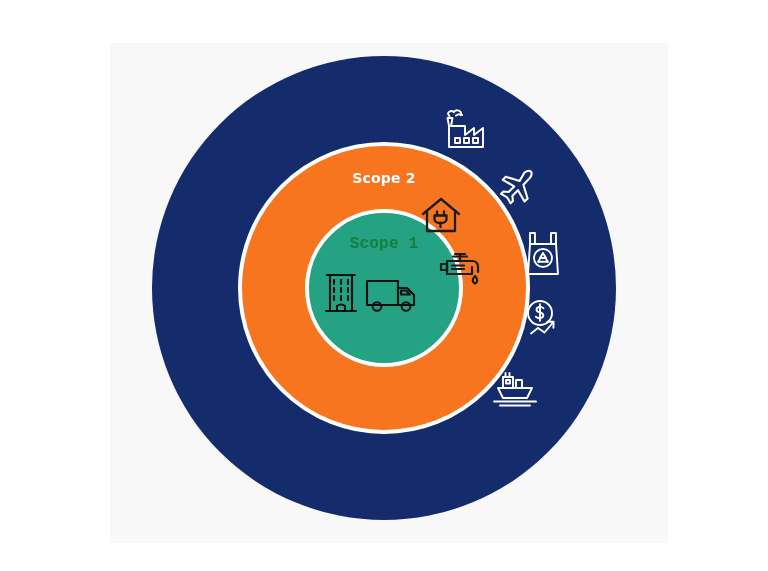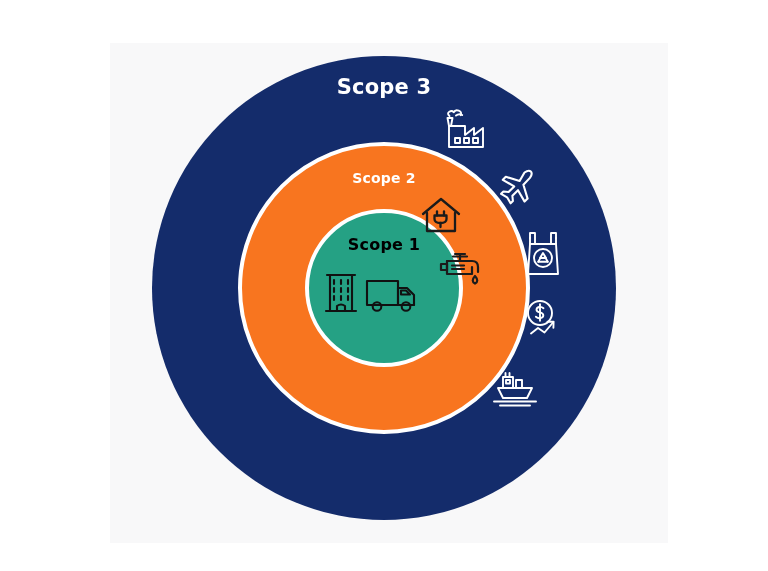--- a/index.html
+++ b/index.html
@@ -122,25 +122,24 @@
 <div id="canvas" style="background: rgb(255, 255, 255);">
 
   <div id="panel" style="background: rgb(248, 248, 249);"></div>
 
   <div class="ring" id="scope3-ring" style="background: rgb(20, 44, 107);"></div>
 
   <div class="ring" id="scope2-ring" style="background: rgb(248, 117, 31); border-color: rgb(255, 255, 255);"></div>
 
   <div class="ring" id="scope1-ring" style="background: rgb(37, 161, 132); border-color: rgb(255, 255, 255);"></div>
 
-  <div class="scope-label" id="scope3-label" style="color: rgb(255, 255, 255);">Scope 3</div>
 
   <div class="scope-label" id="scope2-label" style="color: rgb(255, 255, 255);">Scope 2</div>
 
-  <div class="scope-label" id="scope1-label" style="color: #000000;">Scope 1</div>
+  <div class="scope-label" id="scope1-label" style="color: #15803d; font-family: Liberation Mono, monospace;">Scope 1</div>
 
   <svg class="icon" id="icon-factory" width="50" height="50" viewBox="0 0 50 50">
     <g fill="none" stroke="#ffffff" stroke-width="1.9" stroke-linecap="round" stroke-linejoin="round">
       <path d="M9 20 V41 H43 V22 L34 29 V22 L25 29 V20 Z"></path>
       <path d="M9 20 L7.5 12 H12.5 L11 20"></path>
       <rect x="15" y="32" width="5" height="5"></rect>
       <rect x="24" y="32" width="5" height="5"></rect>
       <rect x="33" y="32" width="5" height="5"></rect>
       <path d="M9.5 10 q-2.8 -2.6 -0.2 -4.2 q2.6 -1.6 4.4 0.4 q1.6 -3 5 -1.6 q3.4 1.4 2 4.6"></path>
       <path d="M16 9.6 q3 -2.4 6.2 -0.6"></path>

